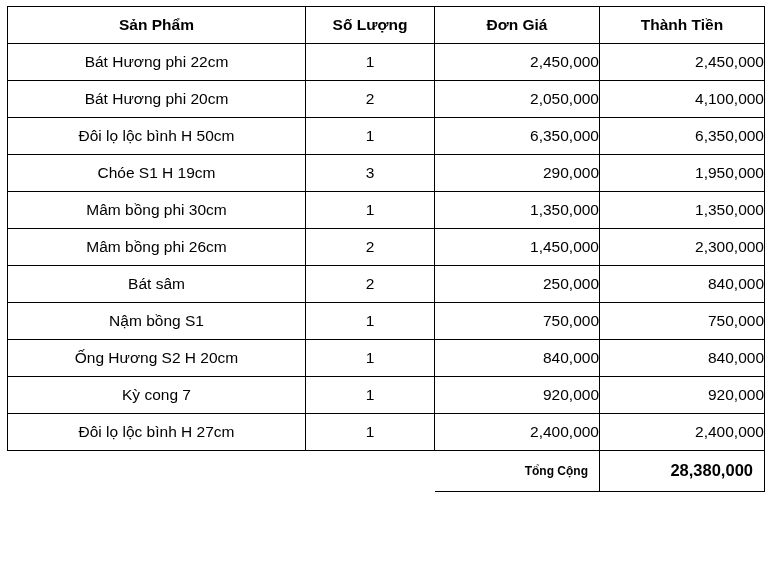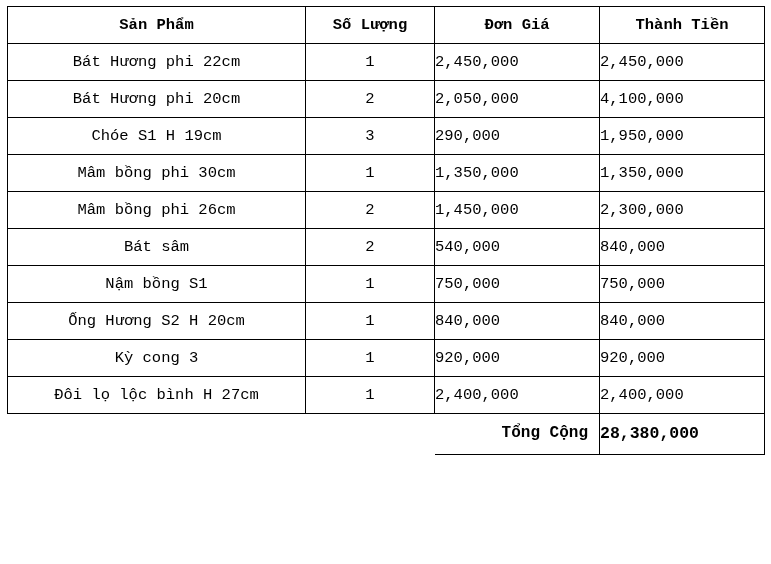--- a/index.html
+++ b/index.html
@@ -32,60 +32,59 @@
   table.invoice col.c-total   { width: 165px; }
 
   table.invoice th,
   table.invoice td {
     border: 1px solid #000000;
     font-size: 15.5px;
     line-height: 1.2;
     padding: 0;
     height: 36px;
     vertical-align: middle;
-    font-family: Liberation Mono, monospace;
   }
   thead th {
     font-weight: bold;
     text-align: center;
     height: 56px;
     font-size: 16px;
   }
   td.product {
     text-align: center;
     padding-left: 9px;
   }
   td.qty {
     text-align: center;
   }
   td.price, td.total {
-    text-align: left;
+    text-align: right;
     padding-right: 11px;
   }
   tr.summary td {
     border-left: none;
     border-right: none;
     border-bottom: none;
     border-top: none;
     height: 40px;
   }
   tr.summary td.blank {
     border: none;
   }
   tr.summary td.sum-label {
     border: 1px solid #000000;
     border-left: none;
     text-align: right;
     padding-right: 11px;
     font-weight: bold;
-    font-size: 16px;
+    font-size: 12px;
   }
   tr.summary td.sum-value {
     border: 1px solid #000000;
-    text-align: left;
+    text-align: right;
     padding-right: 11px;
     font-weight: bold;
     font-size: 16.5px;
   }
 </style>
 </head>
 <body>
 
 <div class="sheet">
   <table class="invoice">
@@ -110,57 +109,63 @@
         <td class="price">2,450,000</td>
         <td class="total">2,450,000</td>
       </tr>
       <tr>
         <td class="product">Bát Hương phi 20cm</td>
         <td class="qty">2</td>
         <td class="price">2,050,000</td>
         <td class="total">4,100,000</td>
       </tr>
       <tr>
+        <td class="product">Đôi lọ lộc bình H 50cm</td>
+        <td class="qty">1</td>
+        <td class="price">6,350,000</td>
+        <td class="total">6,350,000</td>
+      </tr>
+      <tr>
         <td class="product">Chóe S1 H 19cm</td>
         <td class="qty">3</td>
         <td class="price">290,000</td>
         <td class="total">1,950,000</td>
       </tr>
       <tr>
         <td class="product">Mâm bồng phi 30cm</td>
         <td class="qty">1</td>
         <td class="price">1,350,000</td>
         <td class="total">1,350,000</td>
       </tr>
       <tr>
         <td class="product">Mâm bồng phi 26cm</td>
         <td class="qty">2</td>
         <td class="price">1,450,000</td>
         <td class="total">2,300,000</td>
       </tr>
       <tr>
         <td class="product">Bát sâm</td>
         <td class="qty">2</td>
-        <td class="price">540,000</td>
+        <td class="price">250,000</td>
         <td class="total">840,000</td>
       </tr>
       <tr>
         <td class="product">Nậm bồng S1</td>
         <td class="qty">1</td>
         <td class="price">750,000</td>
         <td class="total">750,000</td>
       </tr>
       <tr>
         <td class="product">Ống Hương S2 H 20cm</td>
         <td class="qty">1</td>
         <td class="price">840,000</td>
         <td class="total">840,000</td>
       </tr>
       <tr>
-        <td class="product">Kỳ cong 3</td>
+        <td class="product">Kỳ cong 7</td>
         <td class="qty">1</td>
         <td class="price">920,000</td>
         <td class="total">920,000</td>
       </tr>
       <tr>
         <td class="product">Đôi lọ lộc bình H 27cm</td>
         <td class="qty">1</td>
         <td class="price">2,400,000</td>
         <td class="total">2,400,000</td>
       </tr>

